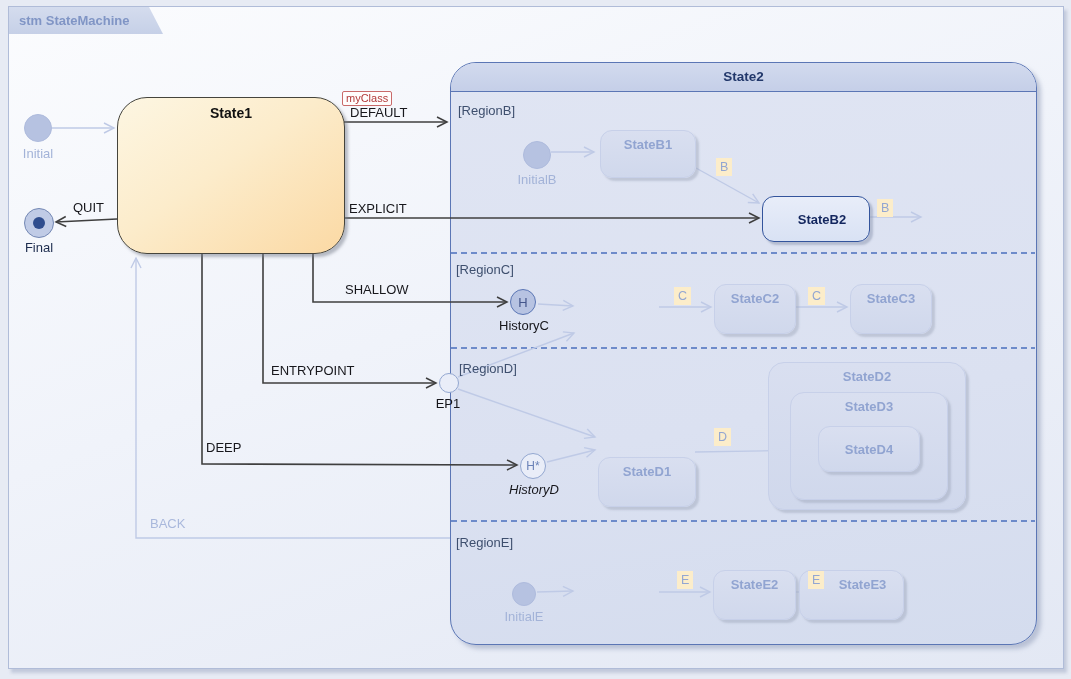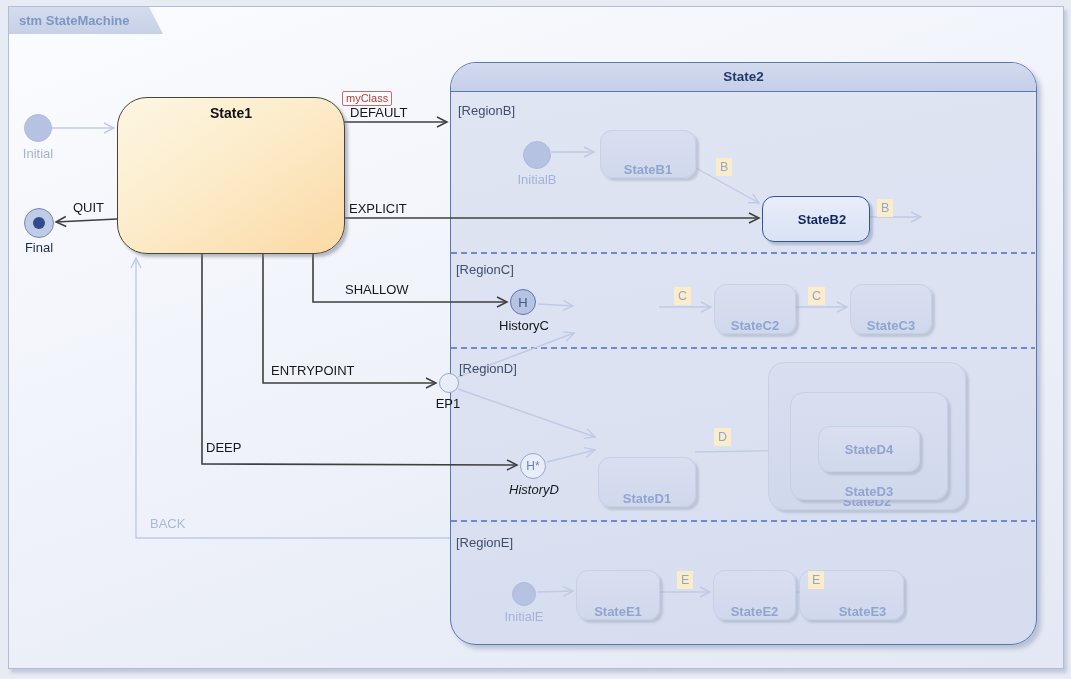--- a/index.html
+++ b/index.html
@@ -49,21 +49,21 @@
     background:linear-gradient(180deg,#d2daee,#c5cfe8);
     text-align:center;font-weight:bold;font-size:13.5px;color:#22386b;line-height:28px;
   }
   .region-label{position:absolute;font-size:13px;color:#3e4f6e;z-index:4;}
 
   
   .fstate{
     position:absolute;border:1px solid #c7d0e9;border-radius:12px;
     background:linear-gradient(180deg,#d9dfF0,#d0d8ec);
     box-shadow:3px 3px 2px rgba(155,163,185,.45);
-    z-index:3;display:flex;align-items:flex-end;justify-content:center;
+    z-index:3;display:flex;align-items:flex-start;justify-content:center;
   }
   .fstate .lbl{font-weight:bold;font-size:13px;color:#91a4d1;margin-top:6px;}
   .fstate.center .lbl{margin-top:0;}
   .fstate.center{align-items:center;}
   
   .astate{
     position:absolute;border:1.4px solid #33549c;border-radius:12px;
     background:linear-gradient(180deg,#e8edf9,#d9e2f4);
     box-shadow:3px 3px 2px rgba(140,150,175,.5);
     z-index:3;display:flex;align-items:center;justify-content:center;padding-left:12px;
@@ -224,23 +224,20 @@
   </div>
   <div class="fstate" style="left:790px;top:392px;width:156px;height:106px;border-radius:14px;">
     <div class="lbl">StateD3</div>
   </div>
   <div class="fstate center" style="left:818px;top:426px;width:100px;height:44px;">
     <div class="lbl">StateD4</div>
   </div>
 
   <div class="pcircle initial-circle" style="left:512px;top:582px;width:24px;height:24px;"></div>
   <div class="node-caption cap-faded" style="left:488px;top:609px;width:72px;">InitialE</div>
-  <div class="fstate" style="left:576px;top:570px;width:82px;height:48px;">
-    <div class="lbl">StateE1</div>
-  </div>
   <div class="trig" style="left:677px;top:571px;">E</div>
   <div class="fstate" style="left:713px;top:570px;width:81px;height:48px;">
     <div class="lbl">StateE2</div>
   </div>
   <div class="trig" style="left:808px;top:571px;">E</div>
   <div class="fstate" style="left:799px;top:570px;width:81px;height:48px;padding-left:22px;">
     <div class="lbl">StateE3</div>
   </div>
 
 </div>

